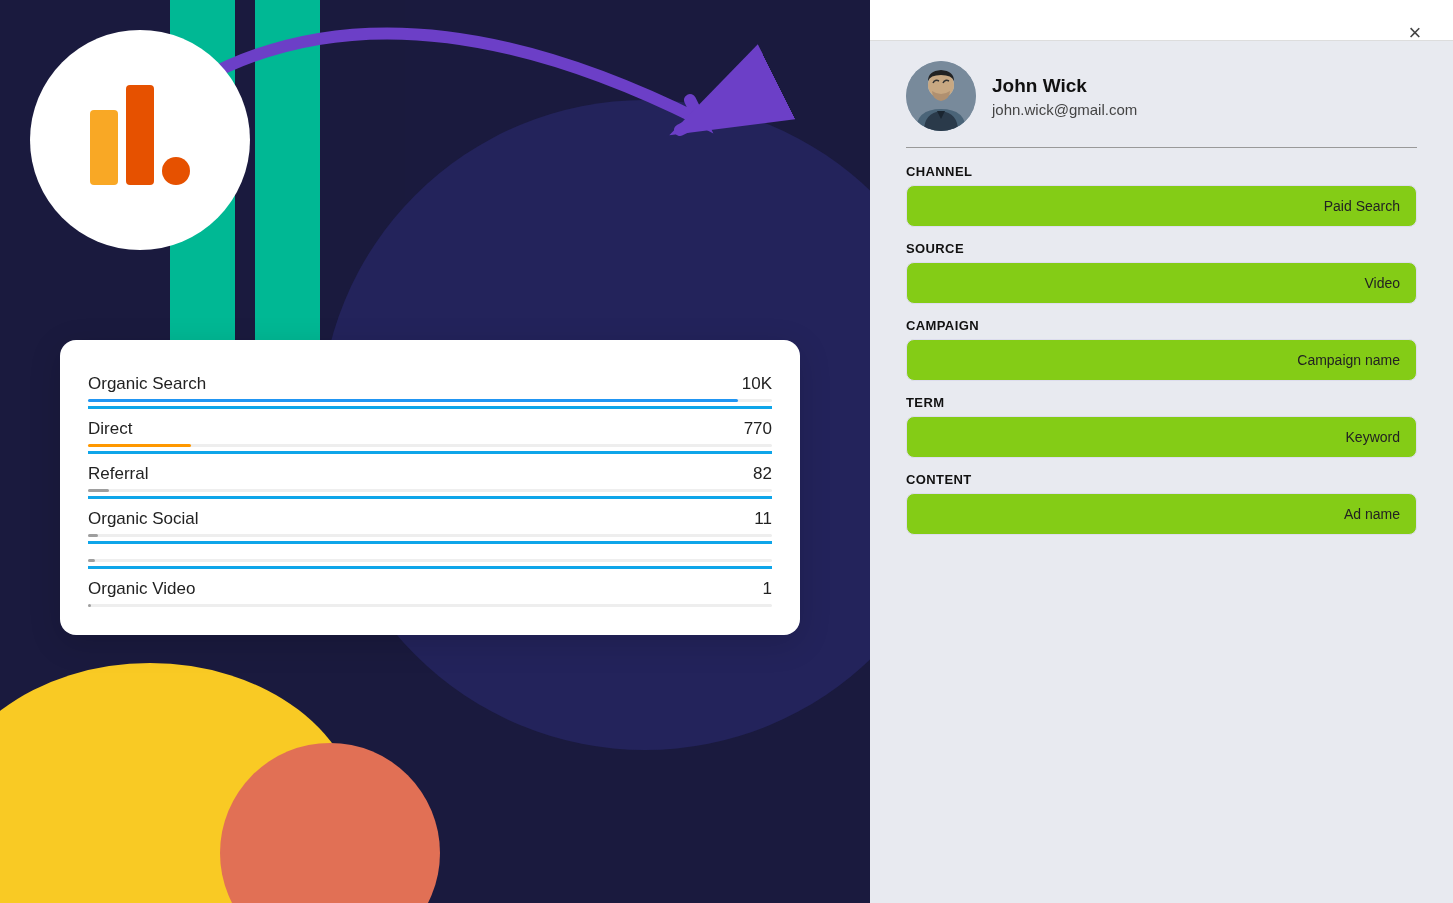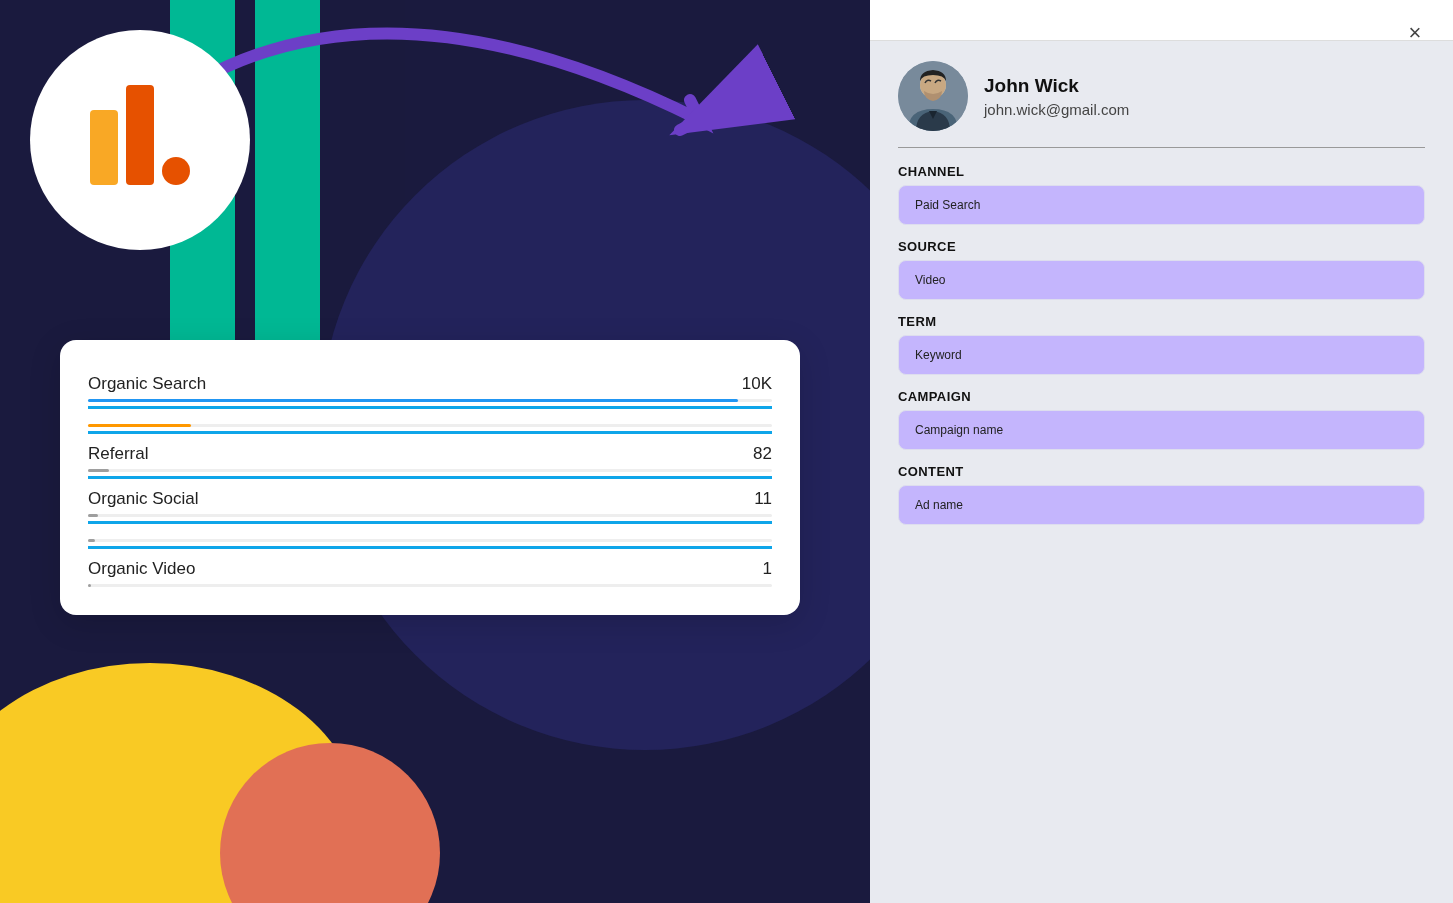--- a/index.html
+++ b/index.html
@@ -149,21 +149,21 @@
       border: none;
       cursor: pointer;
       font-size: 22px;
       color: #444;
       display: flex;
       align-items: center;
       justify-content: center;
     }
 
     .panel-content {
-      padding: 20px 28px;
+      padding: 20px 36px;
       flex: 1;
       overflow-y: auto;
     }
 
     .user-row {
       display: flex;
       align-items: center;
       gap: 16px;
       padding-bottom: 16px;
       border-bottom: 1px solid #999;
@@ -200,26 +200,27 @@
     }
     .field-label {
       font-size: 13px;
       font-weight: 800;
       color: #111;
       letter-spacing: 0.03em;
       margin-bottom: 6px;
       text-transform: uppercase;
     }
     .field-value {
-      background: #c4b5fd;
+      background: #84cc16;
       border-radius: 8px;
       padding: 12px 16px;
-      font-size: 12px;
+      font-size: 14px;
       color: #222;
       border: 1px solid #dde;
+      text-align: right;
     }
   </style>
 </head>
 <body>
 
 <div class="bg-area">
 
   <div style="position:absolute;left:0;top:0;width:100%;height:100%;background:#1a1a3e;"></div>
 
   <div style="position:absolute;left:170px;top:0;width:65px;height:380px;background:#00b894;"></div>
@@ -258,20 +259,24 @@
           <span class="analytics-row-label">Organic Search</span>
           <span class="analytics-row-value">10K</span>
         </div>
         <div class="analytics-bar-container">
           <div class="analytics-bar-fill" style="width:95%;background:#2196F3;height:3px;border-radius:2px;"></div>
         </div>
       </div>
     </div>
       <div class="analytics-row">
       <div style="flex:1;">
+        <div style="display:flex;justify-content:space-between;align-items:center;">
+          <span class="analytics-row-label">Direct</span>
+          <span class="analytics-row-value">770</span>
+        </div>
         <div class="analytics-bar-container">
           <div class="analytics-bar-fill" style="width:15%;background:#FF9800;height:3px;border-radius:2px;"></div>
         </div>
       </div>
     </div>
       <div class="analytics-row">
       <div style="flex:1;">
         <div style="display:flex;justify-content:space-between;align-items:center;">
           <span class="analytics-row-label">Referral</span>
           <span class="analytics-row-value">82</span>
@@ -354,27 +359,27 @@
       <div class="field-label">CHANNEL</div>
       <div class="field-value">Paid Search</div>
     </div>
 
     <div class="field-section">
       <div class="field-label">SOURCE</div>
       <div class="field-value">Video</div>
     </div>
 
     <div class="field-section">
+      <div class="field-label">CAMPAIGN</div>
+      <div class="field-value">Campaign name</div>
+    </div>
+
+    <div class="field-section">
       <div class="field-label">TERM</div>
       <div class="field-value">Keyword</div>
     </div>
 
     <div class="field-section">
-      <div class="field-label">CAMPAIGN</div>
-      <div class="field-value">Campaign name</div>
-    </div>
-
-    <div class="field-section">
       <div class="field-label">CONTENT</div>
       <div class="field-value">Ad name</div>
     </div>
   </div>
 </div>
 
 </body></html>

